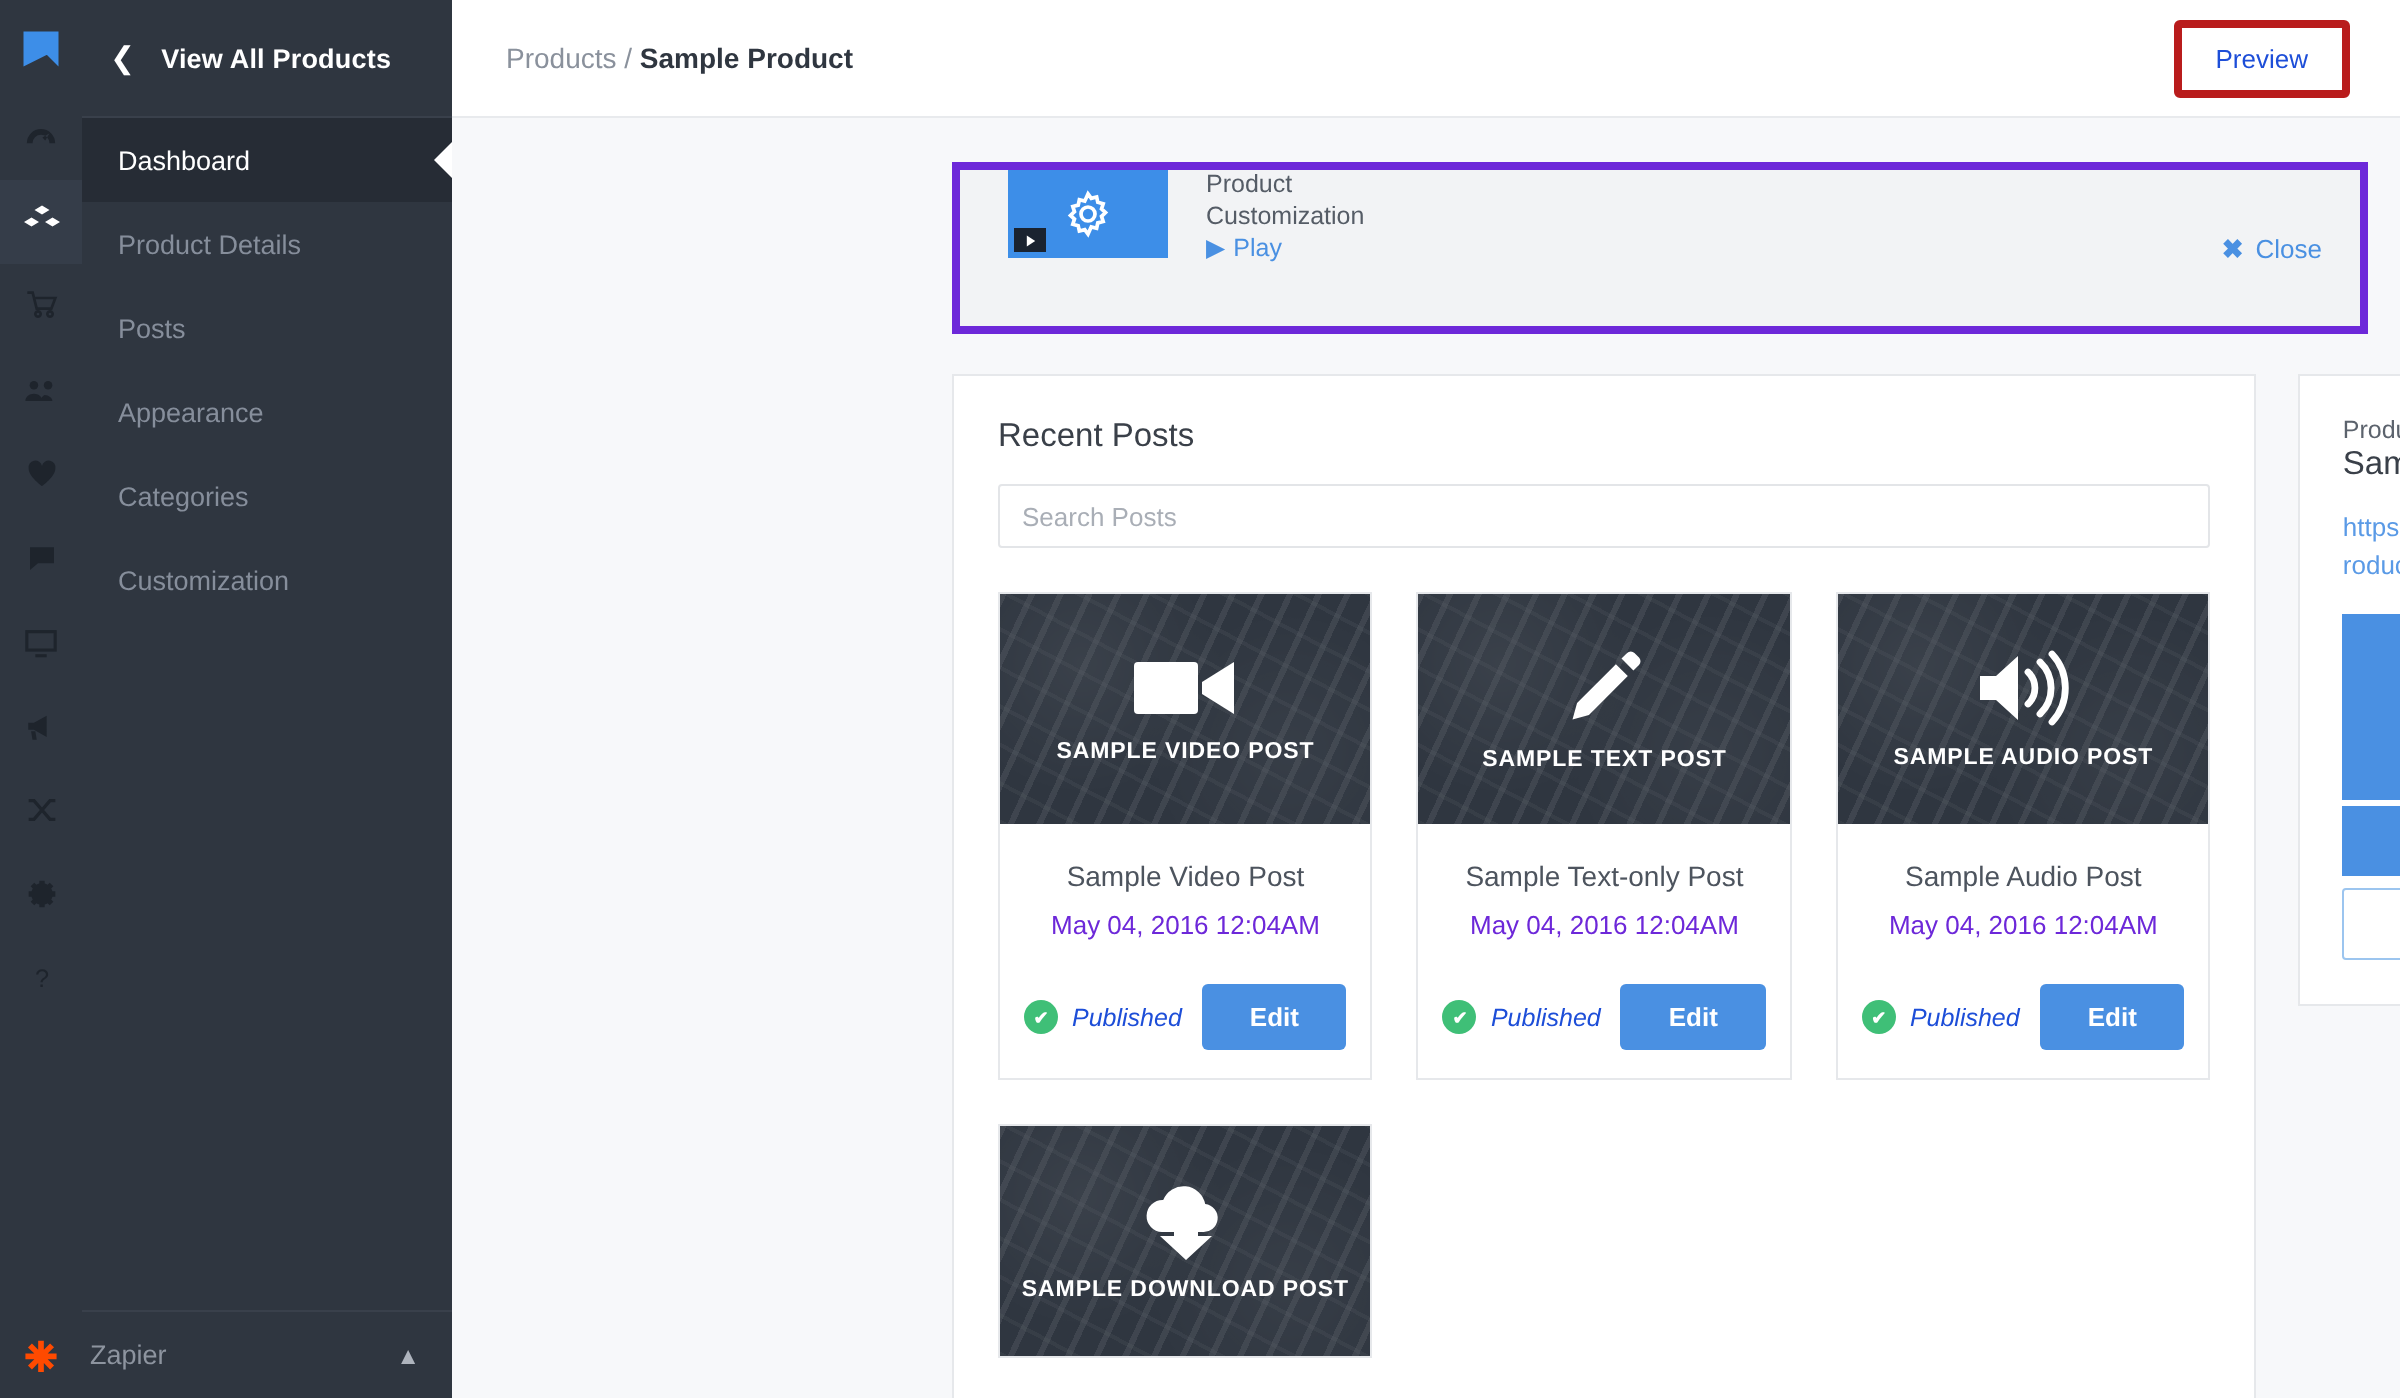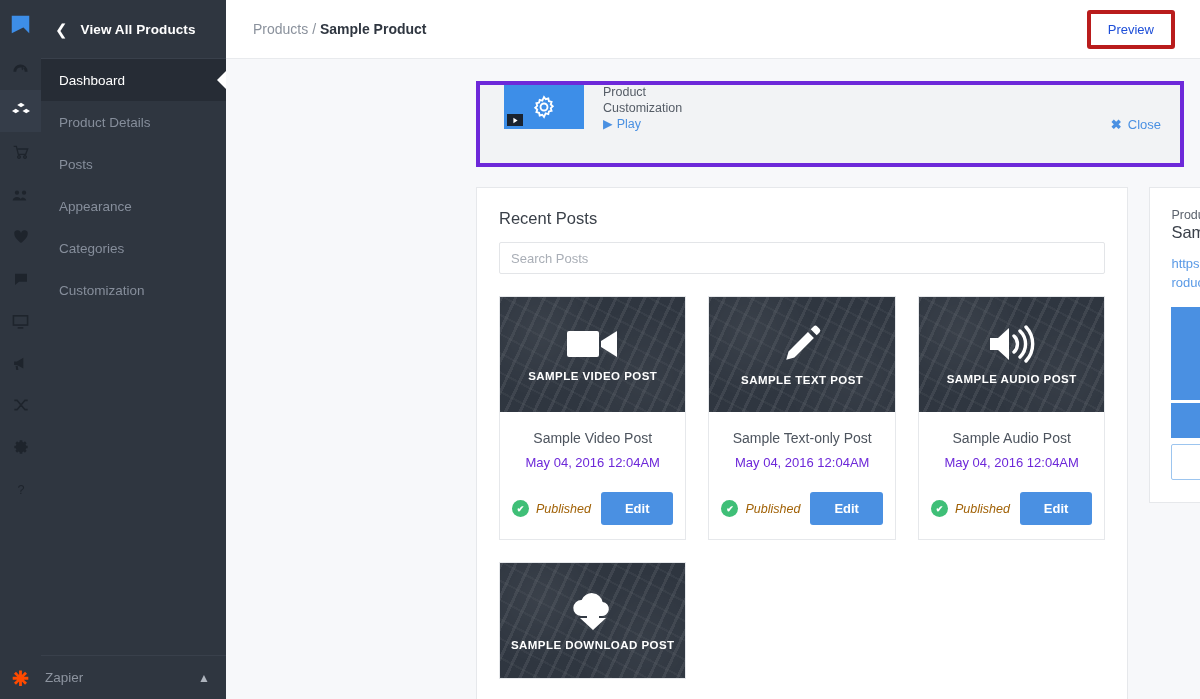--- a/index.html
+++ b/index.html
@@ -184,21 +184,21 @@
   .card-foot {
     display: flex; align-items: center; justify-content: center;
     gap: 10px; margin-top: 22px;
   }
   .status { display: flex; align-items: center; gap: 7px; }
   .status-dot {
     width: 17px; height: 17px; border-radius: 50%; background: #3fbf77;
     display: flex; align-items: center; justify-content: center;
     color: #ffffff; font-size: 9px; font-weight: bold;
   }
-  .status-label { font-size: 12.5px; color: #a16207; font-style: italic; }
+  .status-label { font-size: 12.5px; color: #1d4ed8; font-style: italic; }
   .btn-edit {
     background: #4a90e2; border: none; color: #ffffff;
     font-size: 13px; font-family: inherit; font-weight: bold;
     padding: 9px 24px; border-radius: 3px; cursor: pointer;
   }
 
   
   .side-panel {
     width: 213px; background: #ffffff; border: 1px solid #e6e8eb;
     padding: 20px 21px 22px; flex-shrink: 0;

